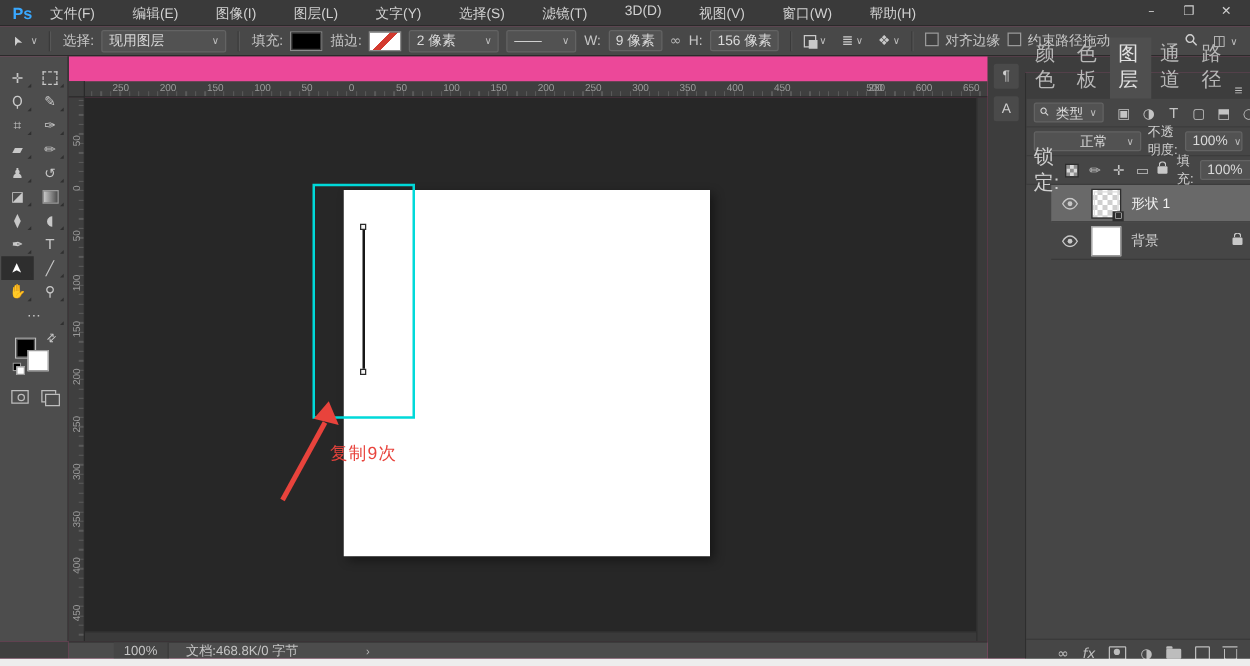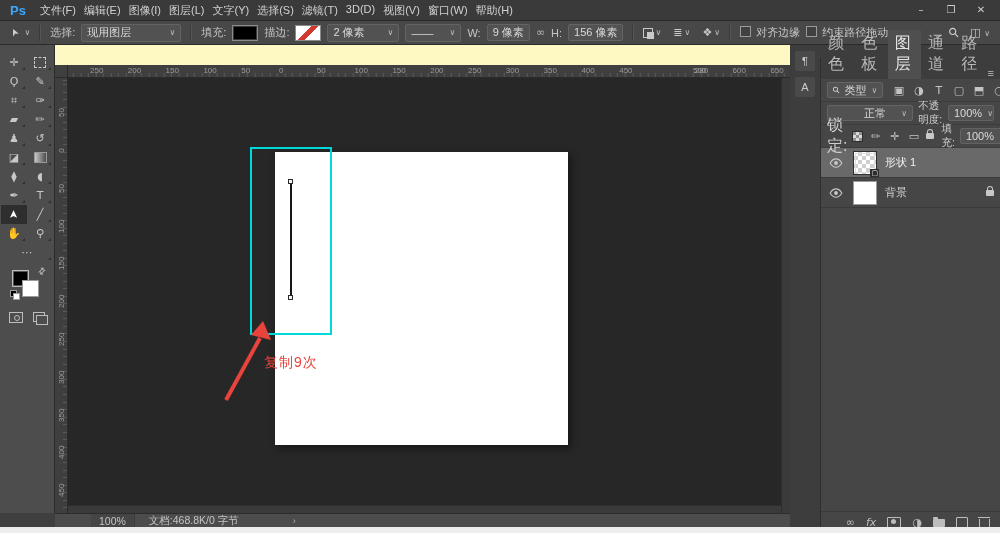--- a/index.html
+++ b/index.html
@@ -1,25 +1,25 @@
 <!DOCTYPE html>
 <html><head>
 <meta charset="utf-8">
 <style>
   html,body{margin:0;padding:0;background:#1e1e1e;}
   #app{position:relative;width:1000px;height:533px;overflow:hidden;
        font-family:"Liberation Sans","DejaVu Sans",sans-serif;color:#cfcfcf;
-       background:#fef9c3;font-size:11px;-webkit-user-select:none;user-select:none;}
+       background:#ec4899;font-size:11px;-webkit-user-select:none;user-select:none;}
   .abs{position:absolute;}
   .ico{font-family:"DejaVu Sans",sans-serif;}
 
   
   #menubar{left:0;top:0;width:1000px;height:21px;background:#3a3a3a;display:flex;align-items:center;border-bottom:1px solid #2a2a2a;box-sizing:border-box;}
   #ps-logo{color:#39a8ff;font-weight:bold;font-size:13px;margin:0 14px 0 10px;}
-  #menu-items{display:flex;gap:8px;}
+  #menu-items{display:flex;gap:30px;}
   .menu-item{color:#d2d2d2;cursor:default;}
   #win-controls{margin-left:auto;display:flex;gap:4px;margin-right:6px;}
   .wbtn{width:26px;text-align:center;color:#cfcfcf;font-size:10px;line-height:18px;}
 
   
   #optionsbar{left:0;top:21px;width:1000px;height:24px;background:#484848;display:flex;align-items:center;gap:6px;padding-left:10px;box-sizing:border-box;border-bottom:1px solid #2b2b2b;}
   .sep{width:1px;height:16px;background:#3a3a3a;border-right:1px solid #575757;margin:0 3px;}
   .opt-label{color:#c6c6c6;white-space:nowrap;}
   .dd{background:#525252;border:1px solid #636363;border-radius:2px;height:16px;display:flex;align-items:center;gap:5px;padding:0 5px;white-space:nowrap;color:#dadada;}
   .caret{font-size:8px;color:#bdbdbd;}
@@ -94,21 +94,21 @@
   #panel-tabs{display:flex;align-items:flex-end;height:21px;background:#3d3d3d;}
   .ptab{padding:3px 7px 4px;color:#b8b8b8;font-size:16px;}
   .ptab.active{background:#4f4f4f;color:#e2e2e2;}
   #panel-menu{margin-left:auto;margin-right:6px;color:#c2c2c2;}
   .prow{display:flex;align-items:center;gap:5px;padding:0 6px;height:22px;border-bottom:1px solid #3c3c3c;}
   .pic{color:#c4c4c4;font-size:11px;display:flex;align-items:center;justify-content:center;min-width:13px;}
   .mini-checker{width:9px;height:9px;background:conic-gradient(#d9d9d9 25%,#8f8f8f 0 50%,#d9d9d9 0 75%,#8f8f8f 0);background-size:6px 6px;border:1px solid #2e2e2e;}
   .plock{position:relative;width:8px;height:6px;background:#c8c8c8;border-radius:1px;display:inline-block;}
   .plock::before{content:"";position:absolute;left:1px;top:-4px;width:4px;height:3px;border:1px solid #c8c8c8;border-bottom:none;border-radius:3px 3px 0 0;}
   #layers-list{background:#464646;}
-  .layer-row{display:flex;align-items:center;height:29px;border-bottom:1px solid #3a3a3a;gap:8px;padding:0 6px;}
+  .layer-row{display:flex;align-items:center;height:29px;border-bottom:1px solid #3a3a3a;gap:8px;padding:0 6px;margin-left:20px;}
   .layer-row.selected{background:#696969;color:#f0f0f0;}
   .eye{width:18px;display:flex;justify-content:center;}
   .thumb{width:24px;height:24px;box-sizing:border-box;}
   .thumb.checker{background:conic-gradient(#cfcfcf 25%,#fff 0 50%,#cfcfcf 0 75%,#fff 0);background-size:8px 8px;outline:1px solid #ddd;outline-offset:-3px;border:1px solid #2e2e2e;position:relative;}
   .thumb.checker::after{content:"▢";position:absolute;right:-3px;bottom:-3px;background:#2e2e2e;color:#eee;font-size:7px;line-height:8px;padding:0 1px;}
   .thumb.white{background:#fff;border:1px solid #9a9a9a;}
   .lname{flex:1;font-size:11px;}
   #layers-fill{height:303px;background:#464646;}
   #panel-bottom{display:flex;align-items:center;justify-content:flex-end;gap:11px;height:20px;padding:0 10px;border-top:1px solid #3a3a3a;background:#464646;}
   .pbic{color:#bdbdbd;font-size:11px;display:flex;align-items:center;}

